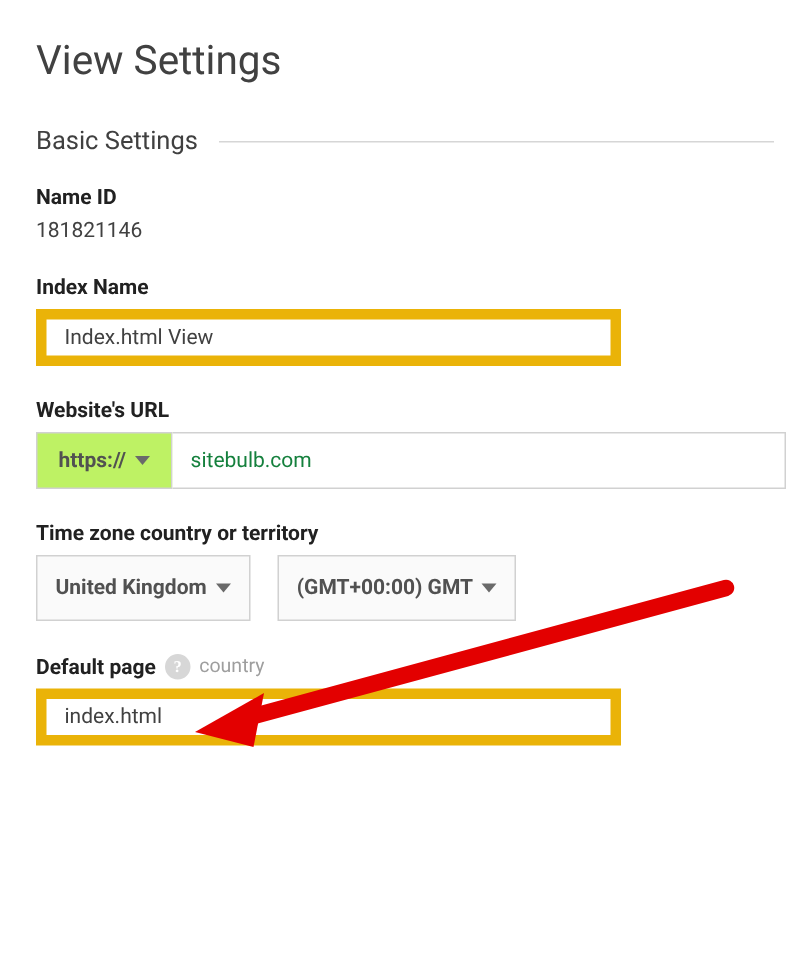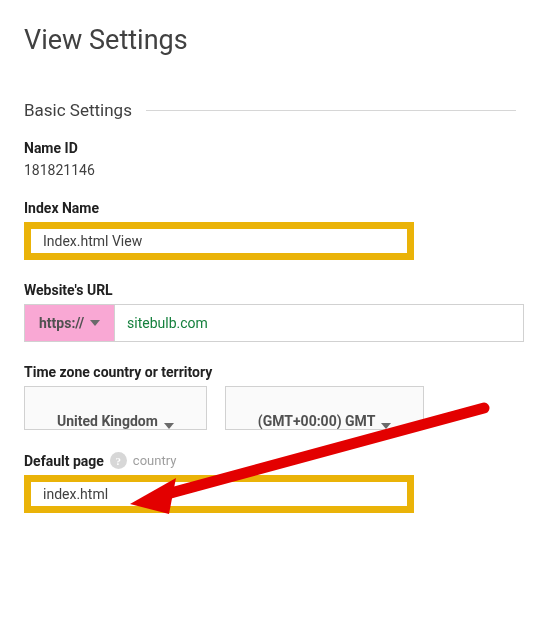--- a/index.html
+++ b/index.html
@@ -12,21 +12,21 @@
       background: #fff;
       color: #212121;
       padding: 24px 24px 40px 24px;
       width: 540px;
       height: 640px;
     }
     .page-title {
       font-size: 27px;
       font-weight: 400;
       color: #414141;
-      margin-bottom: 44px;
+      margin-bottom: 28px;
     }
     .section-header {
       display: flex;
       align-items: center;
       margin-bottom: 20px;
     }
     .section-title {
       font-size: 17px;
       font-weight: 400;
       color: #404040;
@@ -78,25 +78,24 @@
       border: 1px solid #d1d1d1;
       background: #fafafa;
       font-size: 14px;
       font-weight: 700;
       color: #515151;
       cursor: pointer;
       font-family: inherit;
     }
     .select-btn-lg {
       height: 44px;
-      padding: 0 32px;
-      align-items: flex-end;
+      padding: 0 12px;
     }
     .url-proto {
-      background: #f9a8d4;
+      background: #bef264;
       font-weight: 700;
     }
     .url-input {
       flex: 1;
       height: 38px;
       border: 1px solid #d1d1d1;
       border-left: none;
       padding: 8px 12px;
       font-size: 14px;
       color: #15803d;

